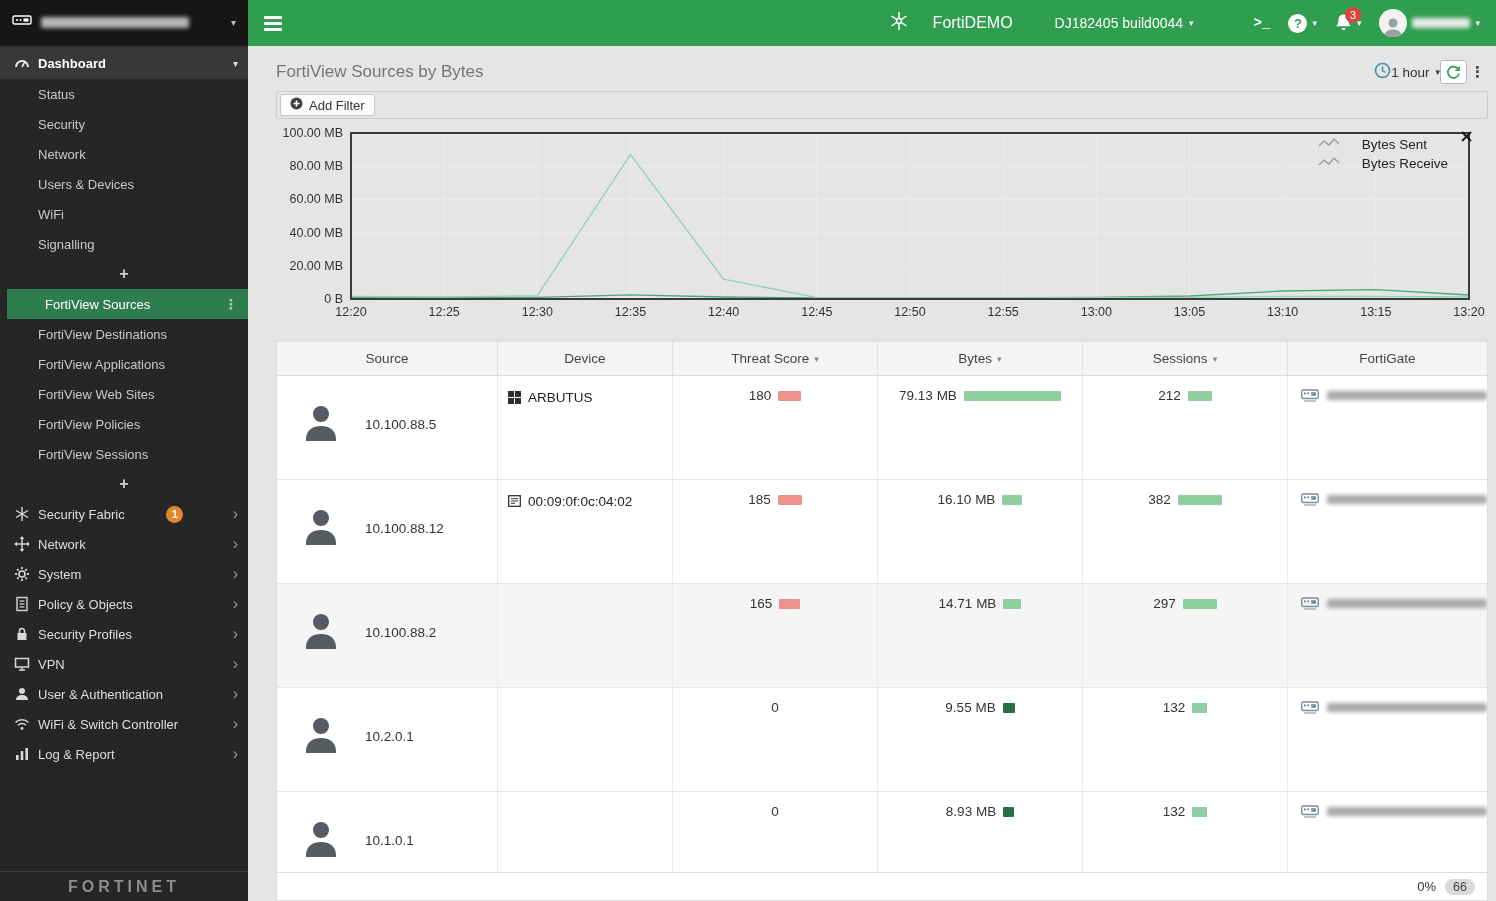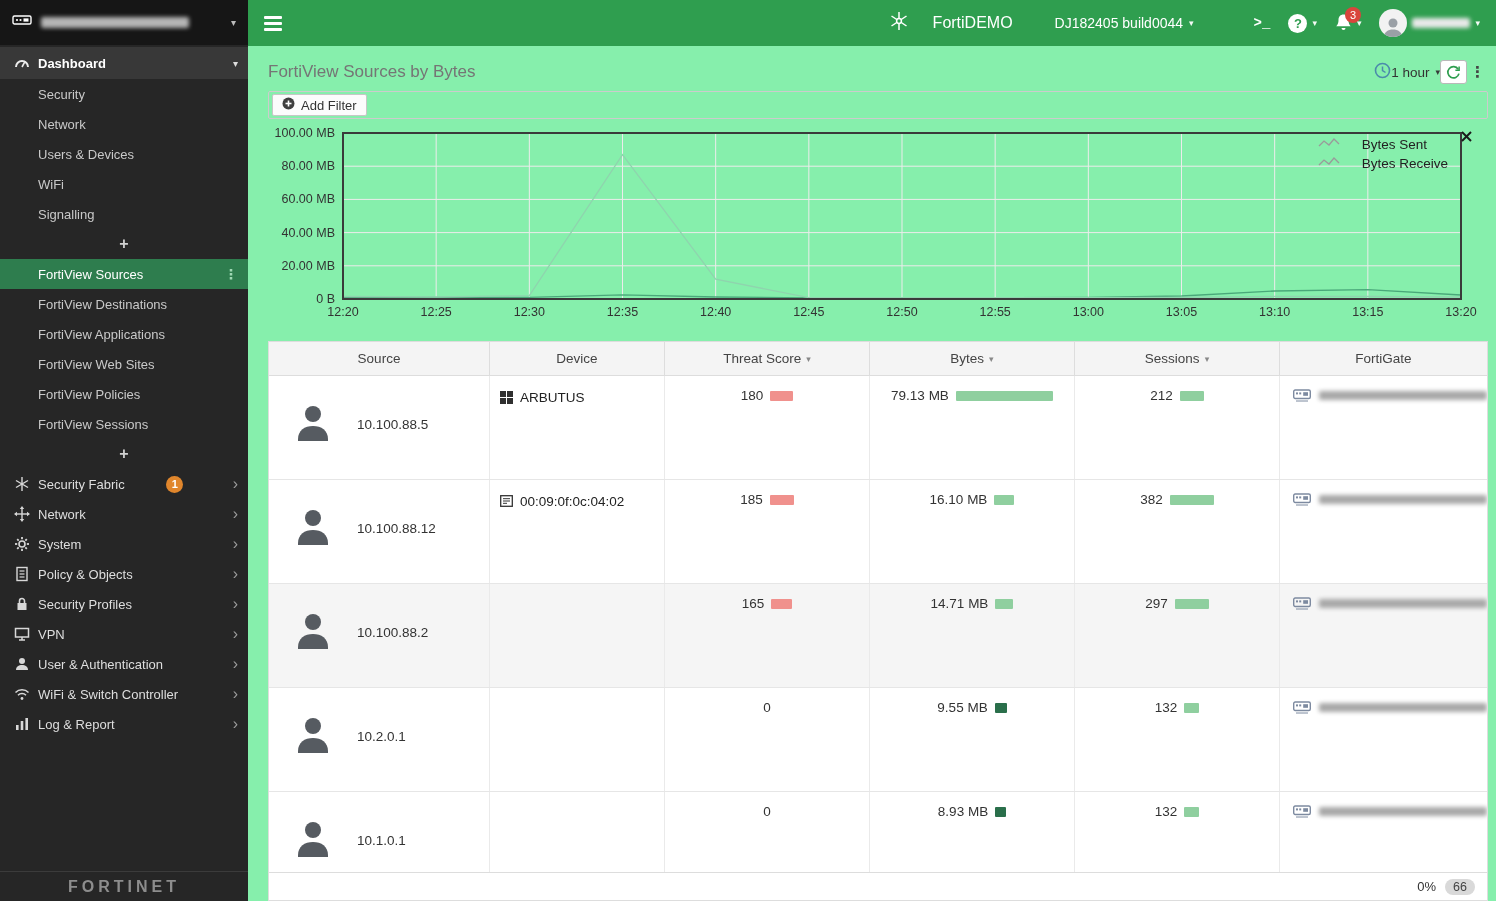--- a/index.html
+++ b/index.html
@@ -15,21 +15,21 @@
   .side-header { height: 45px; background: #161616; display: flex; align-items: center; gap: 9px; padding: 0 12px; flex-shrink: 0; }
   .side-header .caret { margin-left: auto; color: #bbb; font-size: 10px; }
   .side-nav { flex: 1; overflow: hidden; padding-top: 2px; }
   .nav-row { height: 30px; display: flex; align-items: center; padding: 0 10px; color: #c9c9c9; cursor: pointer; }
   .nav-row .icon { width: 24px; display: flex; justify-content: center; margin-right: 4px; flex-shrink: 0; }
   .nav-row .lbl { white-space: nowrap; overflow: hidden; }
   .nav-row.dash { background: #383838; color: #fff; font-weight: bold; height: 32px; }
   .nav-row.dash .chev-down { margin-left: auto; font-size: 10px; color: #ddd; }
   .nav-row.sub, .nav-row.fv { padding-left: 38px; font-size: 13px; }
   .nav-row.plus { justify-content: center; color: #d0d0d0; font-size: 16px; font-weight: bold; }
-  .nav-row.fv.selected { background: #2e7d4e; color: #fff; }
+  .nav-row.fv.selected { background: #2e7d4e; color: #fff; margin-left: 7px; }
   .kebab { margin-left: auto; color: #9fd8b4; font-size: 14px; font-weight: bold; }
   .nav-row.group { color: #dedede; }
   .nav-row.group .chev { margin-left: auto; color: #9a9a9a; font-size: 16px; line-height: 1; }
   .badge { margin-left: auto; margin-right: 8px; background: #e0862c; color: #fff; width: 17px; height: 17px; border-radius: 50%;
            display: flex; align-items: center; justify-content: center; font-size: 11px; font-weight: bold; flex-shrink: 0; }
   .badge + .chev { margin-left: 0; }
   .side-footer { height: 30px; border-top: 1px solid #3b3b3b; display: flex; align-items: center; justify-content: center;
                  color: #8d8d8d; font-weight: bold; letter-spacing: 4px; font-size: 16px; flex-shrink: 0; }
 
   
@@ -45,21 +45,21 @@
   .tb-item { display: flex; align-items: center; gap: 5px; cursor: pointer; }
   .cli { font-family: "Liberation Mono", "DejaVu Sans Mono", monospace; font-weight: bold; font-size: 14px; }
   .help-circle { width: 19px; height: 19px; background: #fff; color: #2f9e4f; border-radius: 50%;
                  display: flex; align-items: center; justify-content: center; font-weight: bold; font-size: 13px; }
   .bell-wrap { position: relative; }
   .notif-badge { position: absolute; top: -6px; right: -9px; background: #d9453c; color: #fff; min-width: 16px; height: 16px;
                  border-radius: 8px; font-size: 11px; display: flex; align-items: center; justify-content: center; padding: 0 4px; }
   .avatar-circle { width: 28px; height: 28px; border-radius: 50%; background: #f2f2f2; display: flex; align-items: flex-end; justify-content: center; overflow: hidden; }
 
   
-  .main { flex: 1; background: #86efac; padding: 8px 8px 0 20px; display: flex; flex-direction: column; min-height: 0; }
+  .main { flex: 1; background: #e5e5e5; padding: 8px 8px 0 28px; display: flex; flex-direction: column; min-height: 0; }
   .page-header { height: 36px; display: flex; align-items: center; flex-shrink: 0; }
   .page-title { color: #757575; font-size: 17px; }
   .hdr-controls { margin-left: auto; display: flex; align-items: center; }
   .time-range { display: flex; align-items: center; gap: 6px; color: #333; font-size: 13.5px; cursor: pointer; }
   .time-range .tb-caret { color: #333; }
   .refresh-btn { width: 27px; height: 24px; border: 1px solid #b9b9b9; border-radius: 3px; background: #fff;
                  display: flex; align-items: center; justify-content: center; cursor: pointer; }
   .kebab-dark { color: #444; font-size: 15px; font-weight: bold; cursor: pointer; padding: 0 3px; }
 
   .filter-bar { border: 1px solid #ccc; border-radius: 2px; height: 28px; display: flex; align-items: center;
@@ -120,20 +120,23 @@
       <div class="nav-row dash">
           <span class="icon">
           <svg width="16" height="16" viewBox="0 0 16 16">
             <path d="M2 12a6 6 0 0 1 12 0" fill="none" stroke="#ececec" stroke-width="2"></path>
             <line x1="8" y1="12" x2="11.2" y2="6.2" stroke="#ececec" stroke-width="1.6"></line>
           </svg>
         </span>
           <span class="lbl">Dashboard</span>
           <span class="chev-down">▾</span>
         </div>
+      <div class="nav-row sub">
+            <span class="lbl">Status</span>
+      </div>
       <div class="nav-row sub">
             <span class="lbl">Security</span>
       </div>
       <div class="nav-row sub">
             <span class="lbl">Network</span>
       </div>
       <div class="nav-row sub">
             <span class="lbl">Users &amp; Devices</span>
       </div>
       <div class="nav-row sub">

